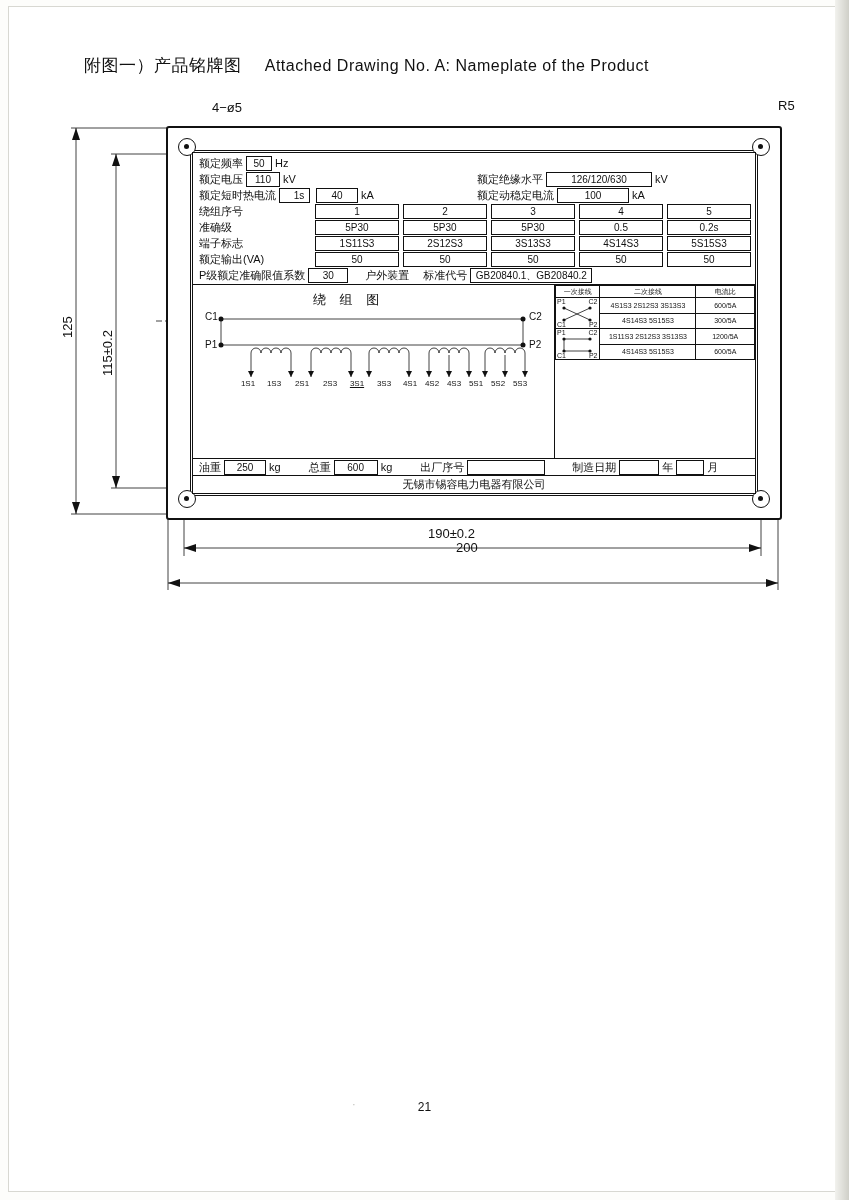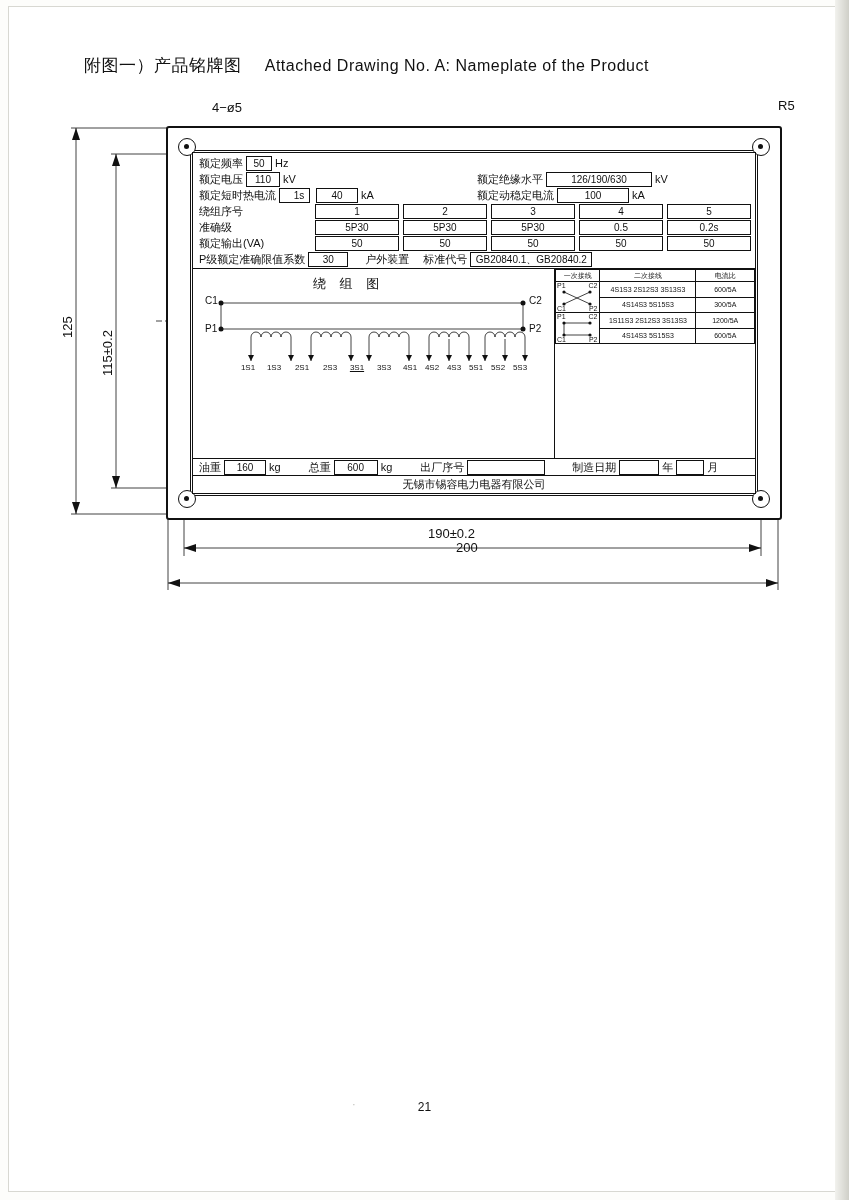--- a/index.html
+++ b/index.html
@@ -202,21 +202,21 @@
         </div>
 
         <div class="row">
           <div class="half">
             <span class="lbl">额定电压</span>
             <span class="fld" style="width:32px;">110</span>
             <span class="unit">kV</span>
           </div>
           <div class="half">
             <span class="lbl">额定绝缘水平</span>
-            <span class="fld" style="width:104px;">126/190/630</span>
+            <span class="fld" style="width:104px;">126/120/630</span>
             <span class="unit">kV</span>
           </div>
         </div>
 
         <div class="row">
           <div class="half">
             <span class="lbl">额定短时热电流</span>
             <span class="fld" style="width:20px;padding-left:9px;">1s</span>
             <span class="fld" style="width:40px;">40</span>
             <span class="unit">kA</span>
@@ -239,20 +239,30 @@
           </span>
         </div>
         <div class="grid-row">
           <span class="grid-lbl">准确级</span>
           <span class="cells">
             <span class="cell">5P30</span>
             <span class="cell">5P30</span>
             <span class="cell">5P30</span>
             <span class="cell">0.5</span>
             <span class="cell">0.2s</span>
+          </span>
+        </div>
+        <div class="grid-row">
+          <span class="grid-lbl">端子标志</span>
+          <span class="cells">
+            <span class="cell">1S11S3</span>
+            <span class="cell">2S12S3</span>
+            <span class="cell">3S13S3</span>
+            <span class="cell">4S14S3</span>
+            <span class="cell">5S15S3</span>
           </span>
         </div>
         <div class="grid-row">
           <span class="grid-lbl">额定输出(VA)</span>
           <span class="cells">
             <span class="cell">50</span>
             <span class="cell">50</span>
             <span class="cell">50</span>
             <span class="cell">50</span>
             <span class="cell">50</span>
@@ -401,21 +411,21 @@
               <td>600/5A</td>
             </tr>
           </tbody>
             </table>
         </div>
       </div>
 
       <div class="bottom">
         <div class="bottom-row">
           <span class="lbl">油重</span>
-          <span class="fld" style="width:40px;">160</span>
+          <span class="fld" style="width:40px;">250</span>
           <span class="unit">kg</span>
           <span class="lbl" style="margin-left:28px;">总重</span>
           <span class="fld" style="width:42px;">600</span>
           <span class="unit">kg</span>
           <span class="lbl" style="margin-left:28px;text-align:right;">出厂序号</span>
           <span class="fld" style="width:76px;"></span>
           <span class="lbl" style="margin-left:24px;">制造日期</span>
           <span class="fld" style="width:38px;"></span>
           <span class="unit">年</span>
           <span class="fld" style="width:26px;"></span>

